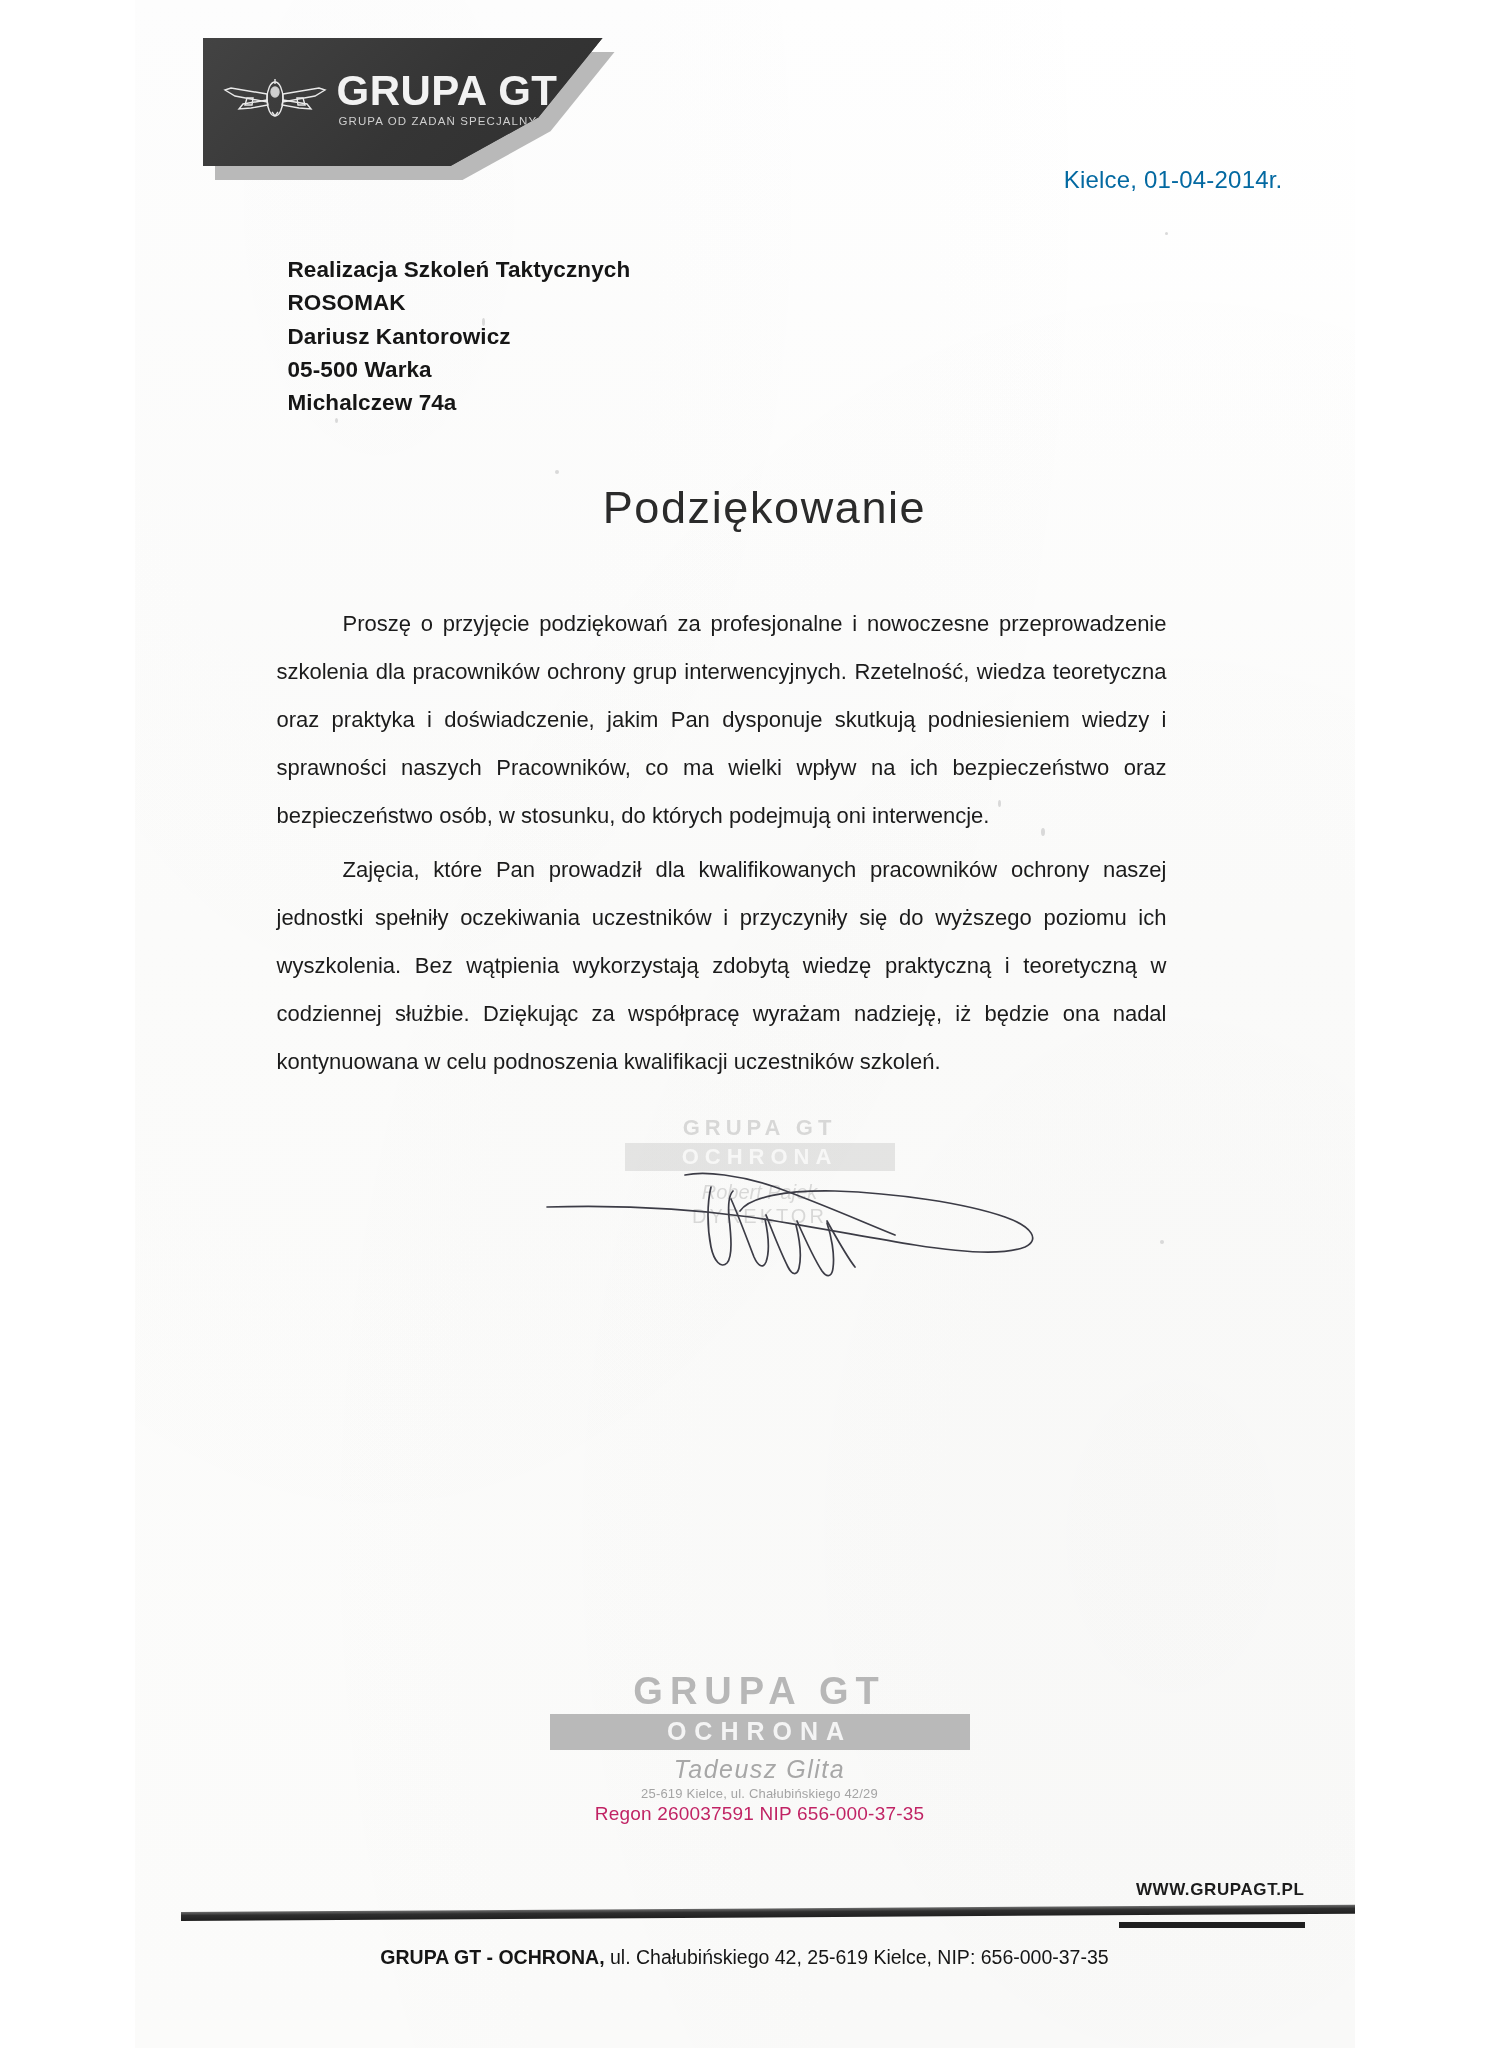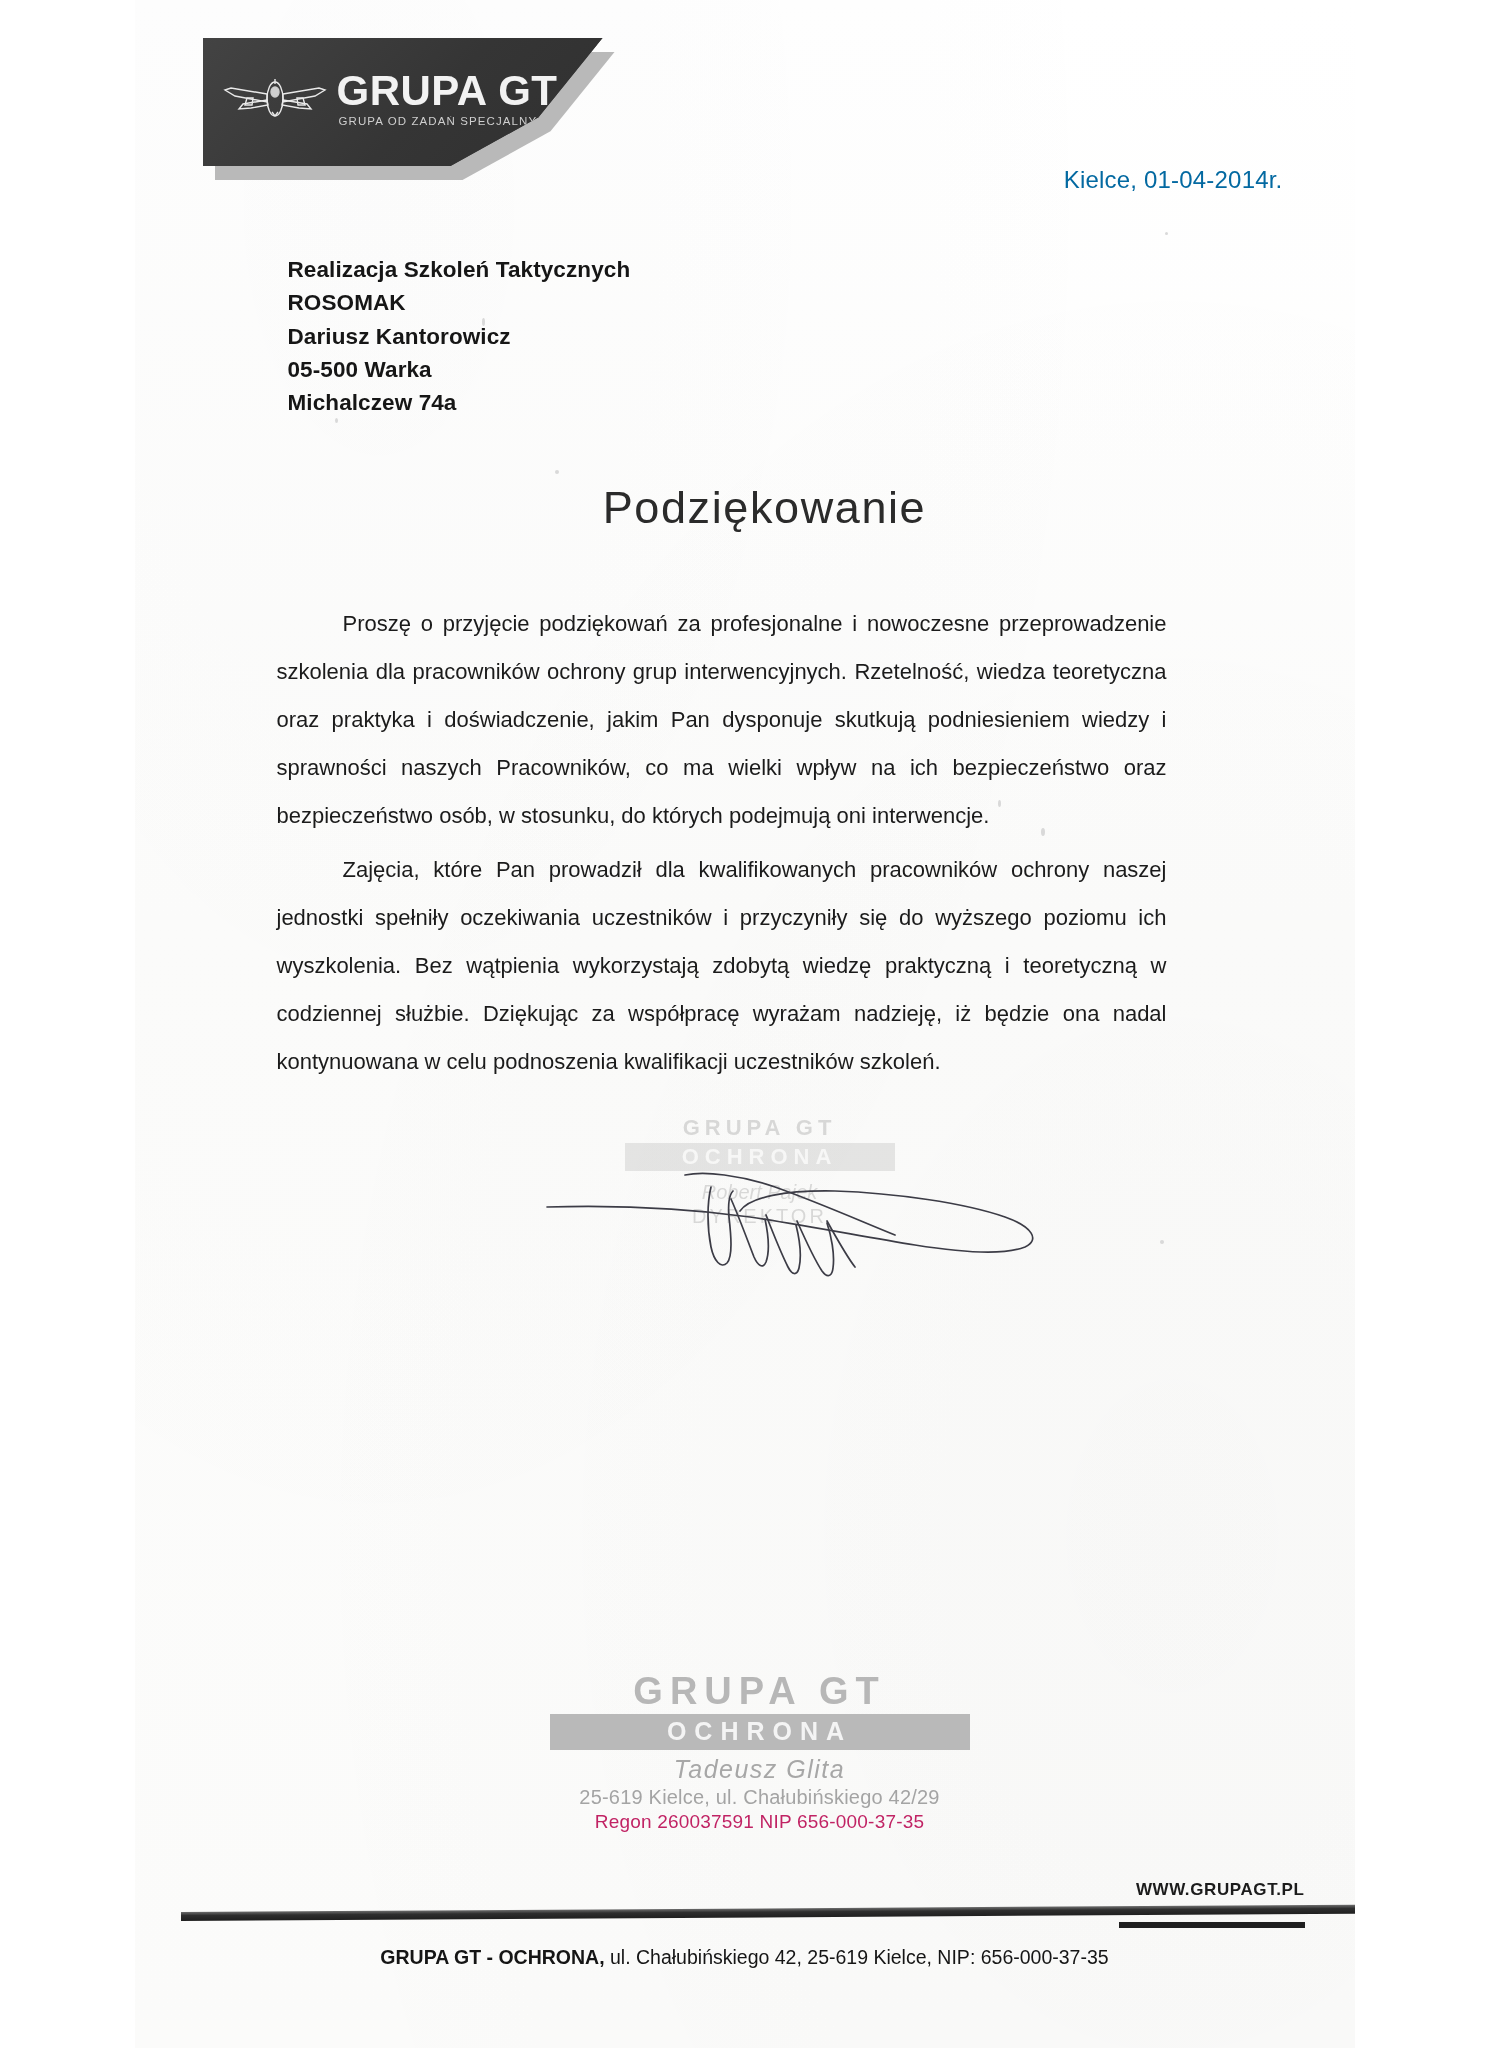--- a/index.html
+++ b/index.html
@@ -218,21 +218,21 @@
     margin-top: 1px;
   }
   .cs-name {
     font-size: 25px;
     font-style: italic;
     letter-spacing: 1.5px;
     color: #a3a3a3;
     margin-top: 5px;
   }
   .cs-addr {
-    font-size: 20px;
+    font-size: 13px;
     color: #a0a0a0;
     margin-top: 2px;
     letter-spacing: 0.2px;
   }
   .cs-ids {
     font-size: 19px;
     color: #be185d;
     margin-top: 2px;
     letter-spacing: 0.2px;
   }

